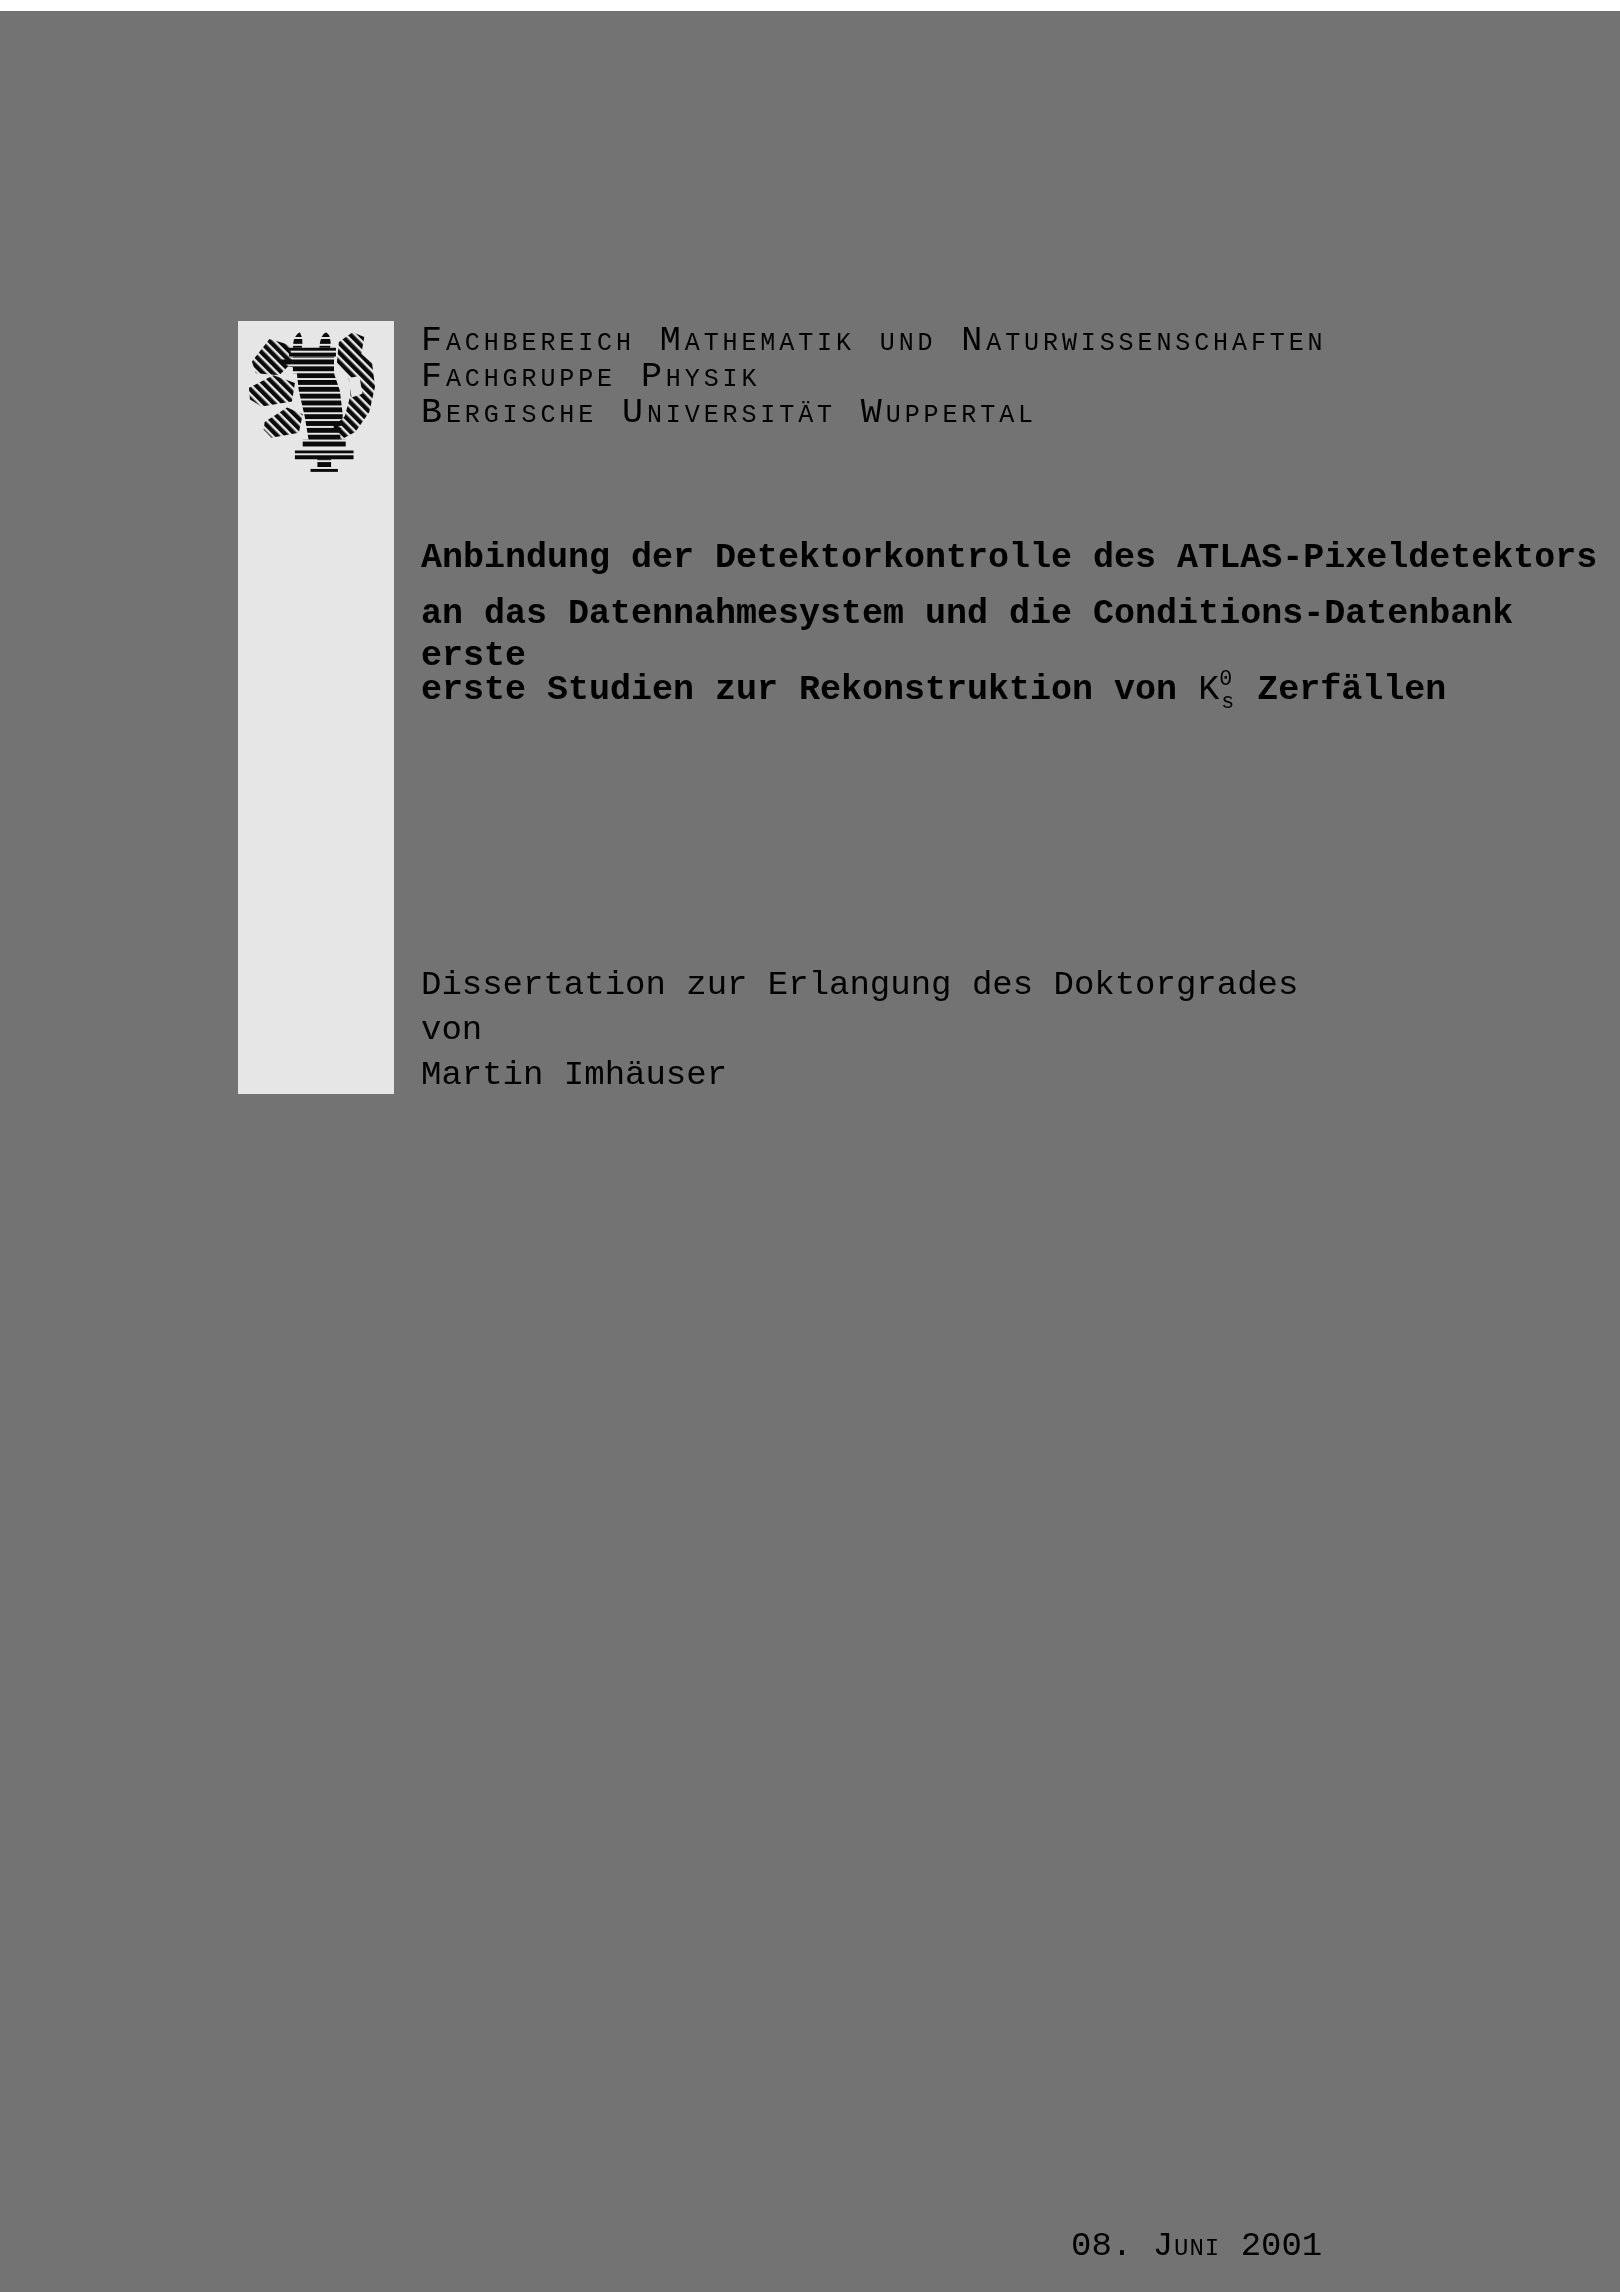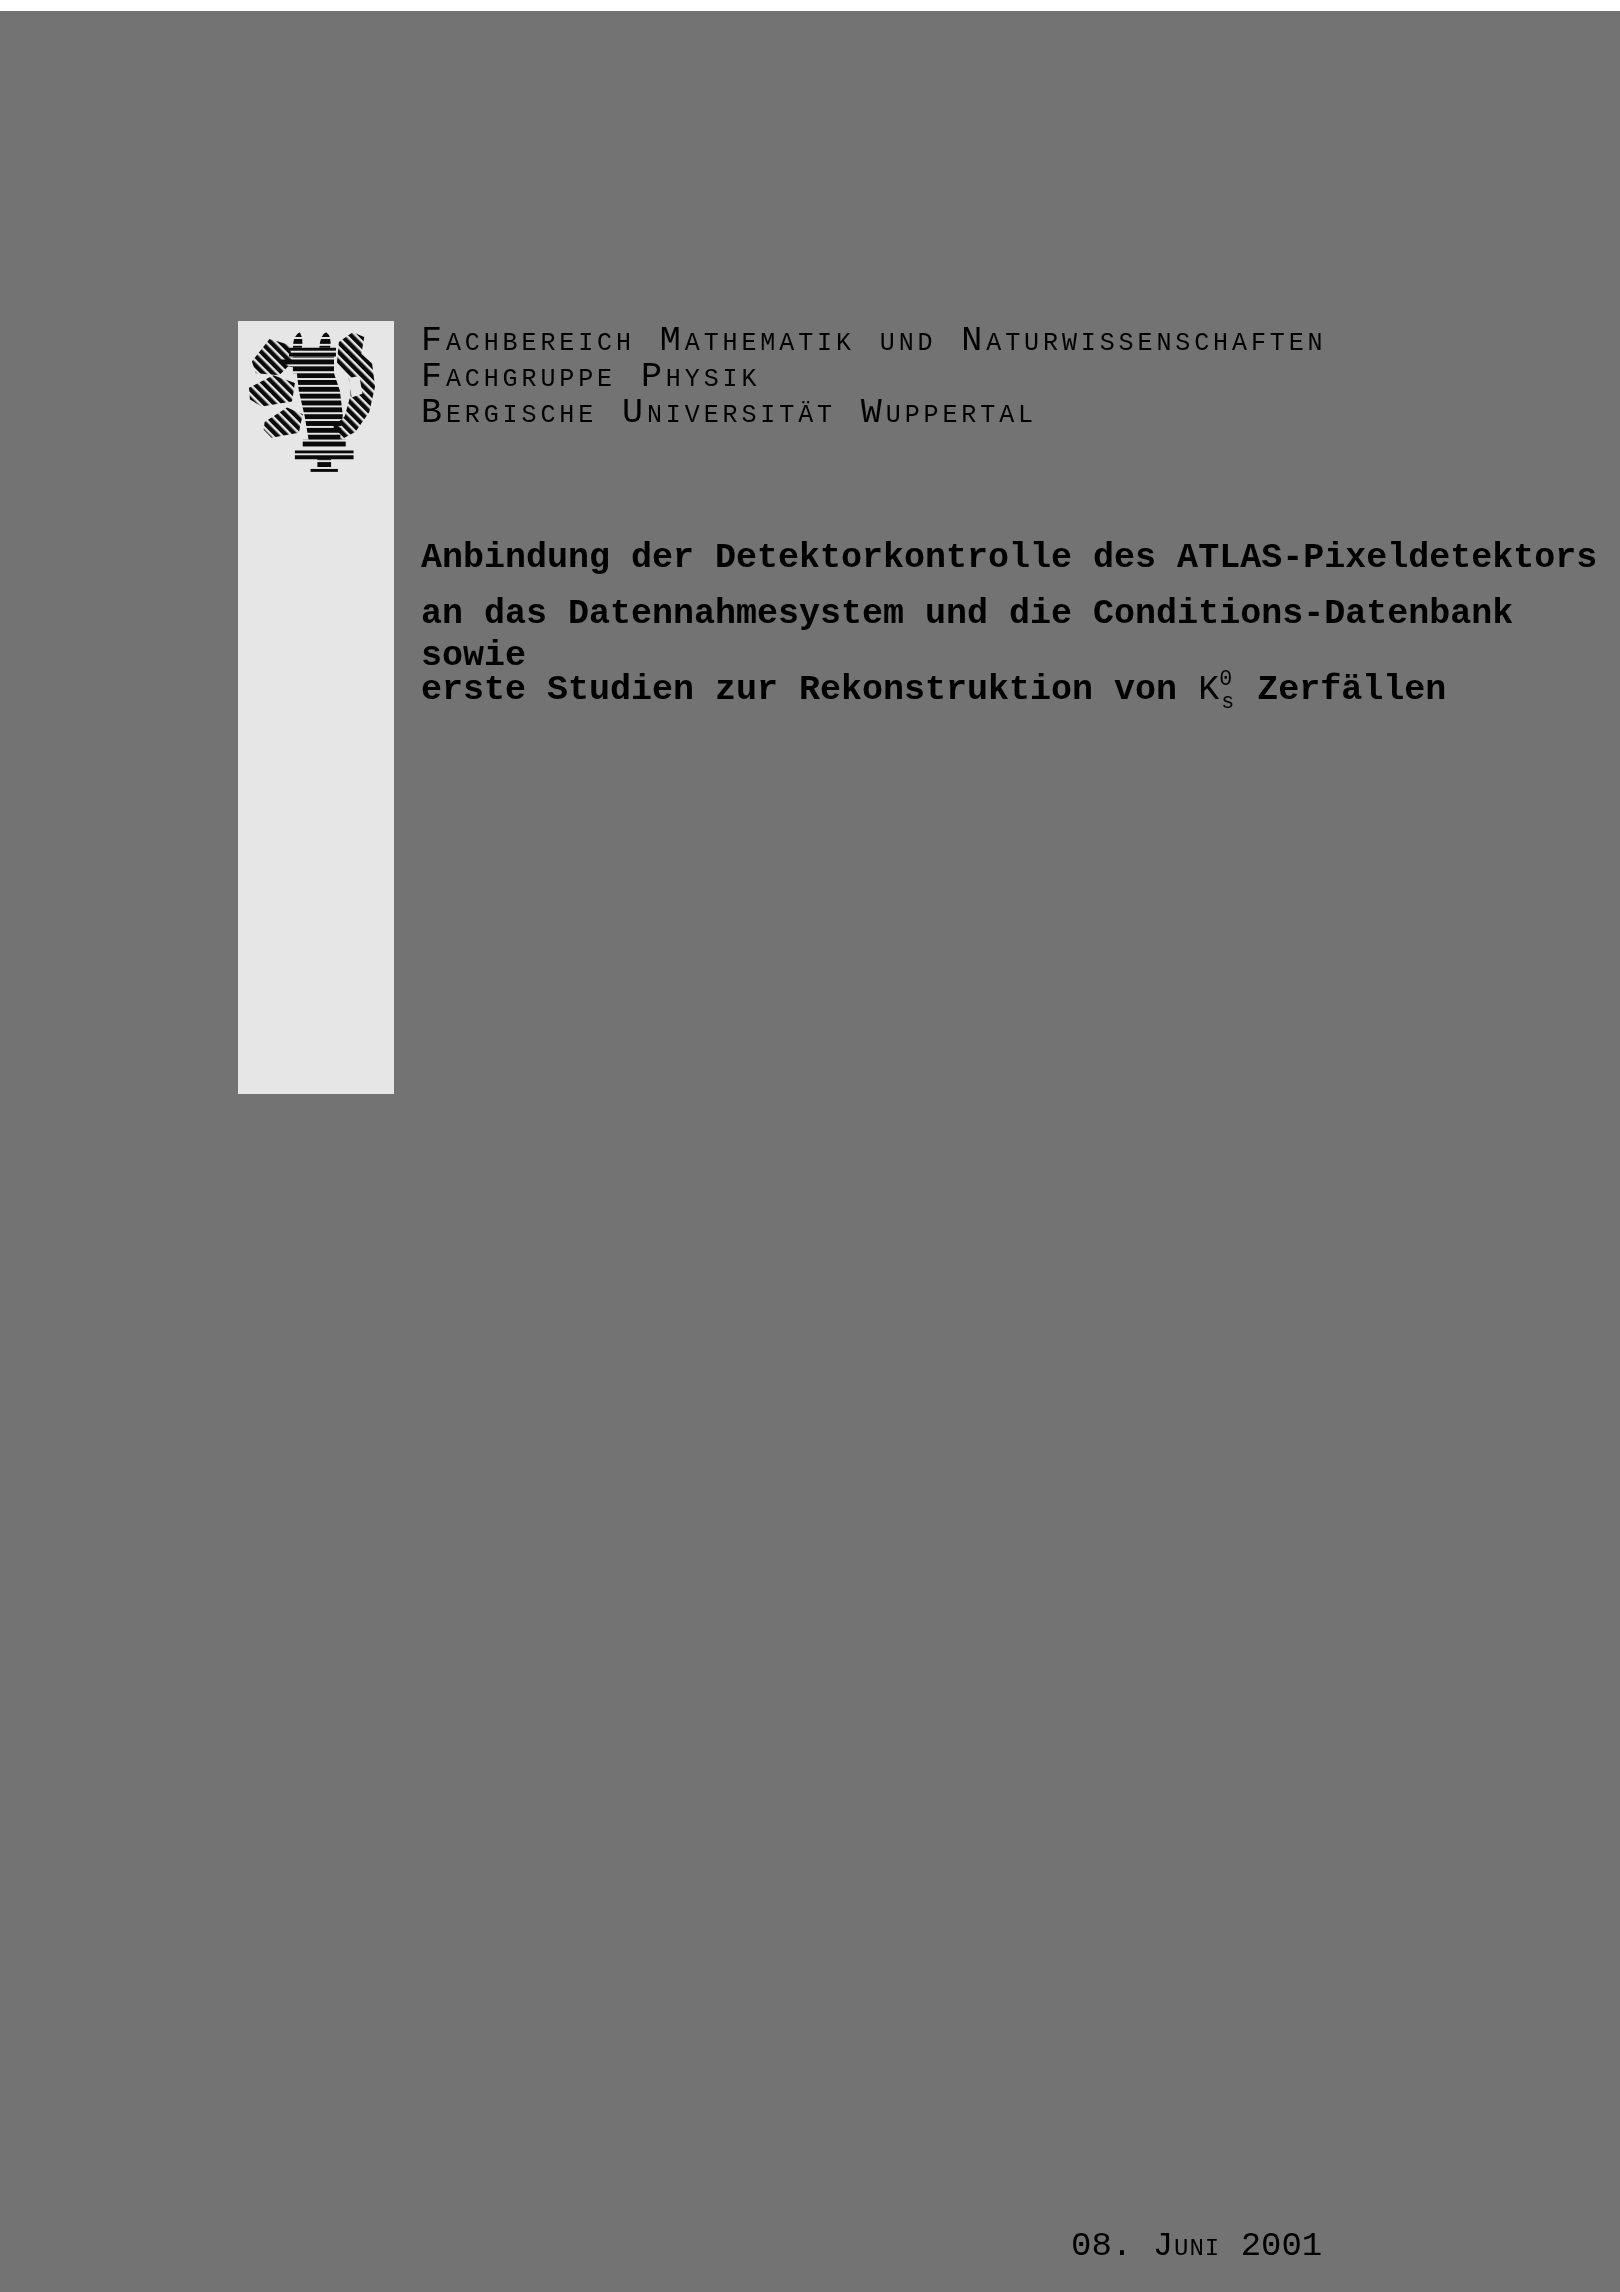--- a/index.html
+++ b/index.html
@@ -113,23 +113,28 @@
   </svg>
 
   <div class="header">
     <div>Fachbereich Mathematik und Naturwissenschaften</div>
     <div>Fachgruppe Physik</div>
     <div>Bergische Universität Wuppertal</div>
   </div>
 
   <div class="title-line t1">Anbindung der Detektorkontrolle des ATLAS-Pixeldetektors</div>
   <div class="title-line t2">an das Datennahmesystem und die Conditions-Datenbank</div>
-  <div class="title-line t3">sowie</div>
+  <div class="title-line t3">erste</div>
   <div class="title-line t4"><span>erste Studien zur Rekonstruktion von </span><span class="kbase">K</span><span class="fsup">0</span><span class="fsub">s</span><span> Zerfällen</span></div>
 
+  <div class="byline">
+    <div>Dissertation zur Erlangung des Doktorgrades</div>
+    <div>von</div>
+    <div>Martin Imhäuser</div>
+  </div>
 
   <div class="footer">
     <div><span>08. </span><span class="month-smallcaps">Juni</span><span> 2001</span></div>
     
   </div>
 
 </div>
 
 
 </body></html>

